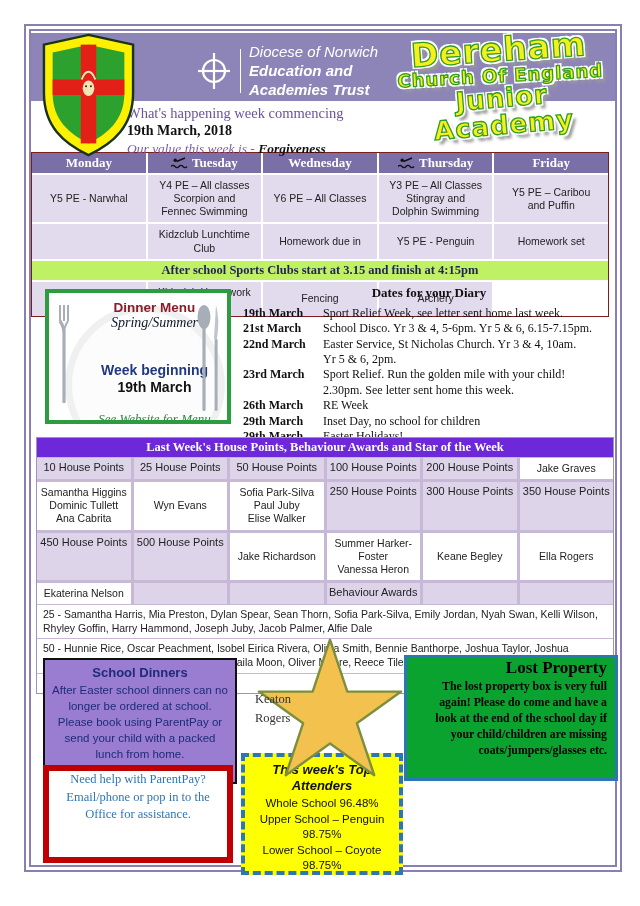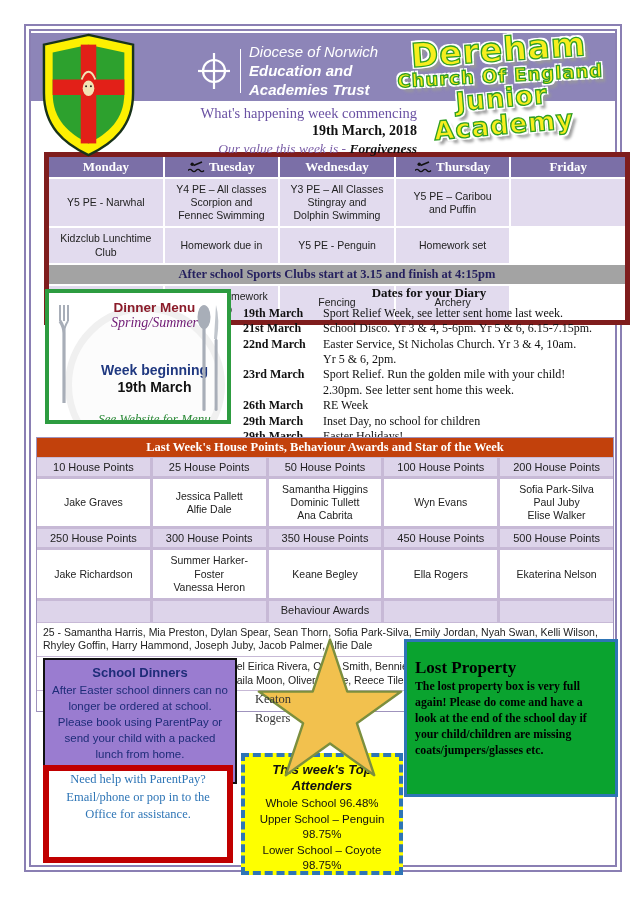--- a/index.html
+++ b/index.html
@@ -15,80 +15,80 @@
   .diocese-divider{width:1px;height:44px;background:#fff;}
   .diocese-text{color:#fff;font-size:15px;line-height:1.25;font-style:italic;}
   .diocese-text .b{font-weight:bold;}
   .dereham{position:absolute;left:350px;top:2px;width:240px;text-align:center;transform:rotate(-4deg);z-index:6;}
   .dereham-line{font-family:"DejaVu Sans",sans-serif;font-weight:bold;color:#f7ee1e;
     -webkit-text-stroke:1.3px #2f9e23;letter-spacing:1px;line-height:1.02;
     text-shadow:2px 2px 0 #fff,-2px -2px 0 #fff,2px -2px 0 #fff,-2px 2px 0 #fff,4px 5px 3px #9a9a9a;}
   .dl1{font-size:33px;}
   .dl2{font-size:18px;transform:rotate(1deg);}
   .dl3{font-size:26px;transform:rotate(-1deg);}
-  .head-text{position:absolute;left:96px;top:74px;width:290px;text-align:right;z-index:2;}
+  .head-text{position:absolute;left:96px;top:74px;width:290px;text-align:left;z-index:2;}
   .head-line1{font-family:"Liberation Serif",serif;color:#6a51a3;font-size:14.5px;}
   .head-line2{font-family:"Liberation Serif",serif;color:#111;font-weight:bold;font-size:14px;margin-top:1px;}
   .head-line3{font-family:"Liberation Serif",serif;font-style:italic;color:#7b5ea7;font-size:13.5px;margin-top:2px;}
   .head-line3 .value-word{color:#111;font-weight:bold;}
 
   
-  .timetable{position:absolute;left:13px;top:121px;width:576px;border:5px solid #7f1d1d;background:#fff;}
+  .timetable{position:absolute;left:0;top:121px;width:576px;border:1px solid #7f1d1d;background:#fff;}
   .tt-grid{display:grid;grid-template-columns:repeat(5,1fr);gap:2px;background:#fff;}
   .tt-head{background:#7b6fa7;color:#fff;font-family:"Liberation Serif",serif;font-weight:bold;font-size:13px;
     text-align:center;padding:2px 0;display:flex;align-items:center;justify-content:center;gap:4px;}
   .tt-cell{background:#e2dbee;color:#222;font-size:10.5px;text-align:center;padding:4px 2px;
     display:flex;align-items:center;justify-content:center;line-height:1.25;}
-  .tt-banner{grid-column:1/-1;background:#a3a3a3;color:#241f5e;font-family:"Liberation Serif",serif;
+  .tt-banner{grid-column:1/-1;background:#bef264;color:#241f5e;font-family:"Liberation Serif",serif;
     font-weight:bold;font-size:12.5px;text-align:center;padding:2px 0;}
   .swim-icon{flex:0 0 auto;}
 
   
   .dinner{position:absolute;left:14px;top:258px;width:178px;height:127px;border:4px solid #2d9c40;background:#fff;overflow:hidden;}
   .plate{position:absolute;left:16px;top:12px;width:146px;height:146px;border-radius:50%;border:7px solid #f0f0f0;background:#fcfcfc;}
   .dinner-stack{position:relative;z-index:2;text-align:center;padding-top:7px;padding-left:33px;}
   .dinner-title{font-weight:bold;font-size:13.5px;color:#8b1c2a;}
-  .dinner-season{font-family:"Liberation Serif",serif;font-style:italic;font-size:14px;color:#701a75;}
+  .dinner-season{font-family:"Liberation Serif",serif;font-style:italic;font-size:14px;color:#0f172a;}
   .dinner-week{font-weight:bold;font-size:14px;color:#1f3880;margin-top:31px;}
   .dinner-date{font-weight:bold;font-size:14px;color:#111;margin-top:1px;}
   .dinner-foot{font-family:"Liberation Serif",serif;font-style:italic;font-size:13px;color:#2e8b3a;margin-top:16px;}
   .cutlery{position:absolute;top:10px;z-index:3;}
   .fork{left:7px;}
   .spoonknife{right:5px;}
 
   
   .diary{position:absolute;left:212px;top:254px;width:372px;font-family:"Liberation Serif",serif;}
   .diary-title{font-weight:bold;font-size:13px;color:#111;text-align:center;margin-bottom:5px;}
   .diary-row{display:grid;grid-template-columns:80px 1fr;font-size:12px;line-height:1.28;color:#111;}
   .diary-date{font-weight:bold;}
 
   
   .house{position:absolute;left:5px;top:406px;width:576px;border:1px solid #9f93bd;background:#fff;}
-  .hp-banner{background:#c2410c;color:#fff;font-family:"Liberation Serif",serif;font-weight:bold;font-size:12.5px;
+  .hp-banner{background:#6d28d9;color:#fff;font-family:"Liberation Serif",serif;font-weight:bold;font-size:12.5px;
     text-align:center;padding:2px 0;}
-  .hp-grid{display:grid;grid-template-columns:repeat(5,1fr);gap:3px;background:#c7b9d6;border-top:1.5px solid #c7b9d6;}
+  .hp-grid{display:grid;grid-template-columns:repeat(6,1fr);gap:3px;background:#c7b9d6;border-top:1.5px solid #c7b9d6;}
   .hp-tier{background:#ddd4ea;font-size:11px;color:#222;text-align:center;padding:3px 1px;}
   .hp-name{background:#fff;font-size:10.5px;color:#222;text-align:center;padding:4px 1px;line-height:1.25;
     display:flex;align-items:center;justify-content:center;}
   .hp-behave{background:#ddd4ea;font-size:11px;color:#222;text-align:center;padding:3px 1px;min-height:15px;}
   .hp-award{background:#fff;font-size:10.5px;color:#222;text-align:left;padding:3px 6px;line-height:1.3;
     border-top:1.5px solid #c7b9d6;}
 
   
   .school-dinners{position:absolute;left:12px;top:627px;width:178px;height:112px;background:#9a7cd0;border:2px solid #101010;
     text-align:center;color:#1e2c78;padding:5px 6px;box-sizing:content-box;}
   .sd-title{font-weight:bold;font-size:13px;margin-bottom:2px;}
   .sd-body{font-size:11.5px;line-height:1.4;}
 
   .star-wrap{position:absolute;left:224px;top:599px;width:150px;height:152px;z-index:3;}
   .star-name{position:absolute;left:0;top:60px;width:100%;font-family:"Liberation Serif",serif;
     font-size:12.5px;color:#333;line-height:1.5;}
 
-  .lost{position:absolute;left:373px;top:608px;width:192px;height:120px;background:#0aa32f;border:3px solid #2e75b6;
-    text-align:left;padding:16px 8px;font-family:"Liberation Serif",serif;color:#000;}
+  .lost{position:absolute;left:373px;top:624px;width:192px;height:120px;background:#0aa32f;border:3px solid #2e75b6;
+    text-align:right;padding:0 8px;font-family:"Liberation Serif",serif;color:#000;}
   .lost-title{font-weight:bold;font-size:17px;margin-bottom:1px;}
   .lost-body{font-weight:bold;font-size:11.8px;line-height:1.35;}
 
   .parentpay{position:absolute;left:12px;top:734px;width:178px;height:86px;background:#fff;border:6px solid #c00000;
     display:flex;align-items:flex-start;justify-content:center;text-align:center;
     font-family:"Liberation Serif",serif;font-size:12.5px;color:#2e75b6;line-height:1.4;}
 
   .attenders{position:absolute;left:210px;top:722px;width:148px;height:104px;background:#feff00;border:4px dashed #2e75b6;
     text-align:center;padding:5px 3px;color:#111;}
   .att-title{font-weight:bold;font-style:italic;font-size:13px;line-height:1.2;margin-bottom:3px;}
@@ -168,20 +168,21 @@
         <span>Thursday</span>
       </div>
       <div class="tt-head">
             <span>Friday</span>
           </div>
 
       <div class="tt-cell pre">Y5 PE - Narwhal</div>
       <div class="tt-cell pre">Y4 PE – All classes
 Scorpion and
 Fennec Swimming</div>
+      <div class="tt-cell pre">Y6 PE – All Classes</div>
       <div class="tt-cell pre">Y3 PE – All Classes
 Stingray and
 Dolphin Swimming</div>
       <div class="tt-cell pre">Y5 PE – Caribou
 and Puffin</div>
 
       <div class="tt-cell pre"></div>
       <div class="tt-cell pre">Kidzclub Lunchtime
 Club</div>
       <div class="tt-cell pre">Homework due in</div>
@@ -257,22 +258,20 @@
   <div class="house">
     <div class="hp-banner">Last Week's House Points, Behaviour Awards and Star of the Week</div>
     <div class="hp-grid">
       <div class="hp-tier">10 House Points</div>
       <div class="hp-tier">25 House Points</div>
       <div class="hp-tier">50 House Points</div>
       <div class="hp-tier">100 House Points</div>
       <div class="hp-tier">200 House Points</div>
 
       <div class="hp-name pre">Jake Graves</div>
-      <div class="hp-name pre">Jessica Pallett
-Alfie Dale</div>
       <div class="hp-name pre">Samantha Higgins
 Dominic Tullett
 Ana Cabrita</div>
       <div class="hp-name pre">Wyn Evans</div>
       <div class="hp-name pre">Sofia Park-Silva
 Paul Juby
 Elise Walker</div>
 
       <div class="hp-tier">250 House Points</div>
       <div class="hp-tier">300 House Points</div>

